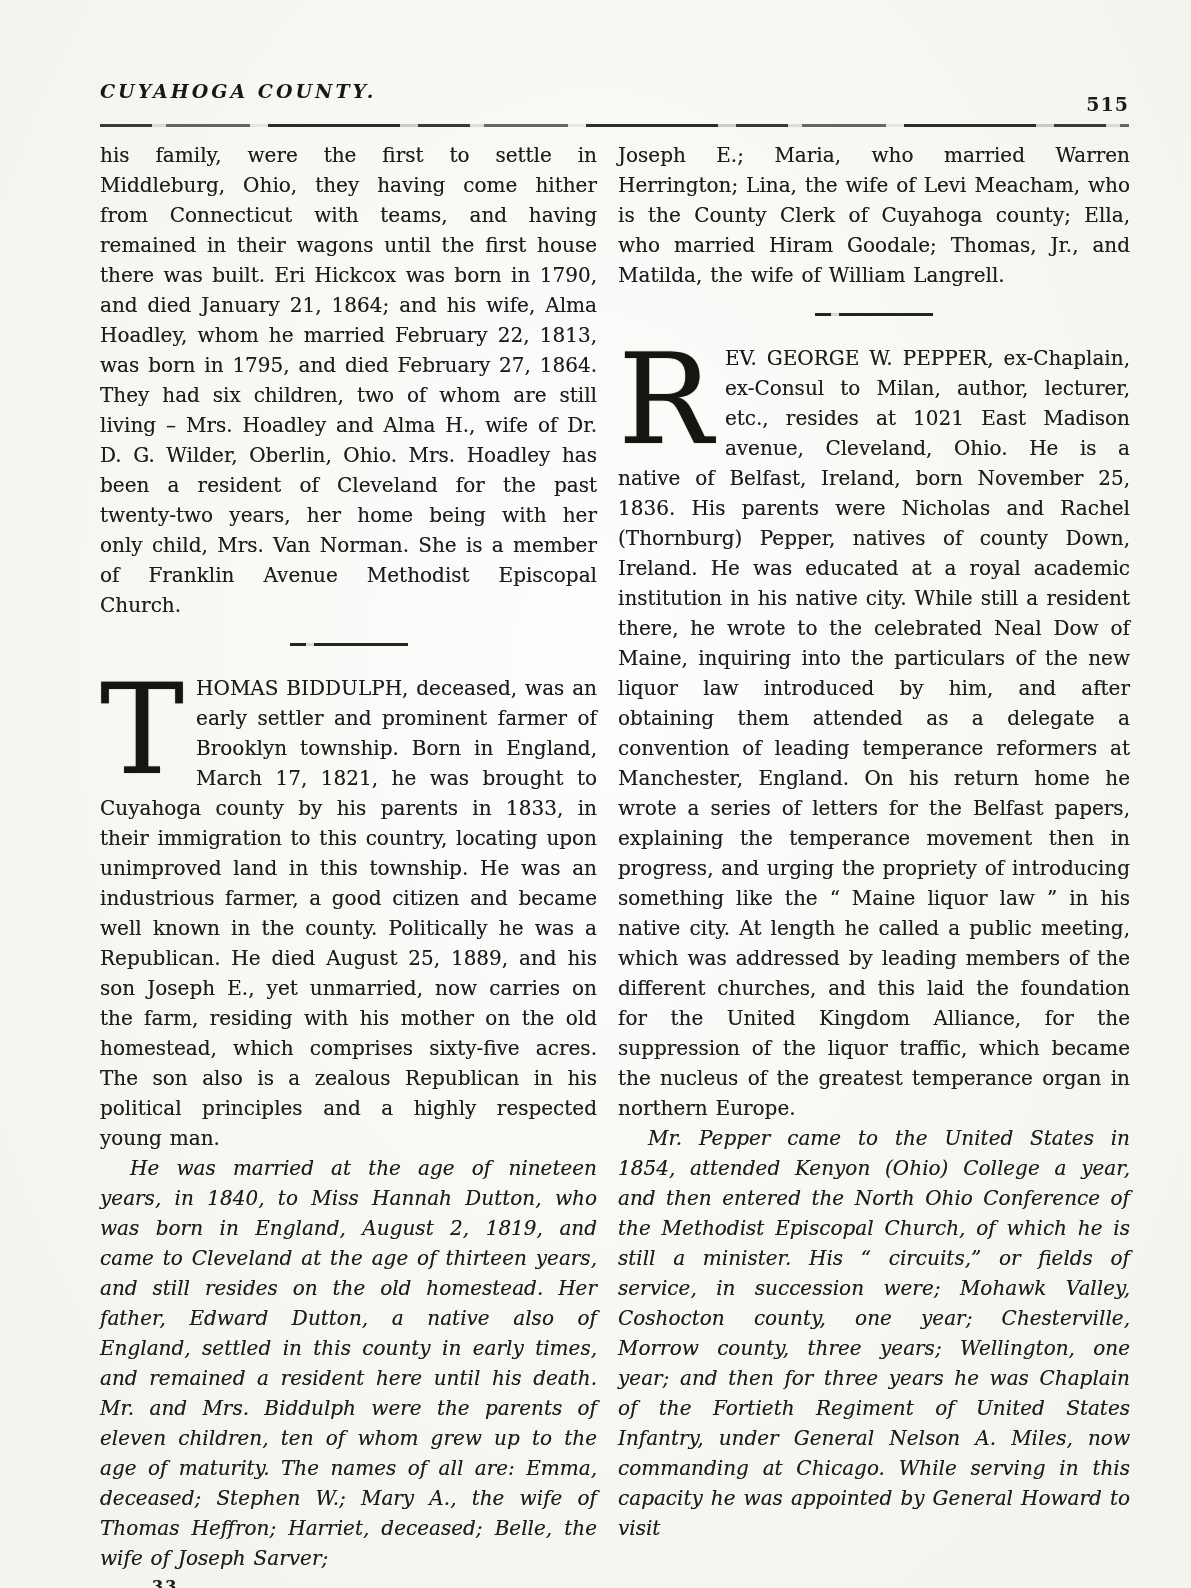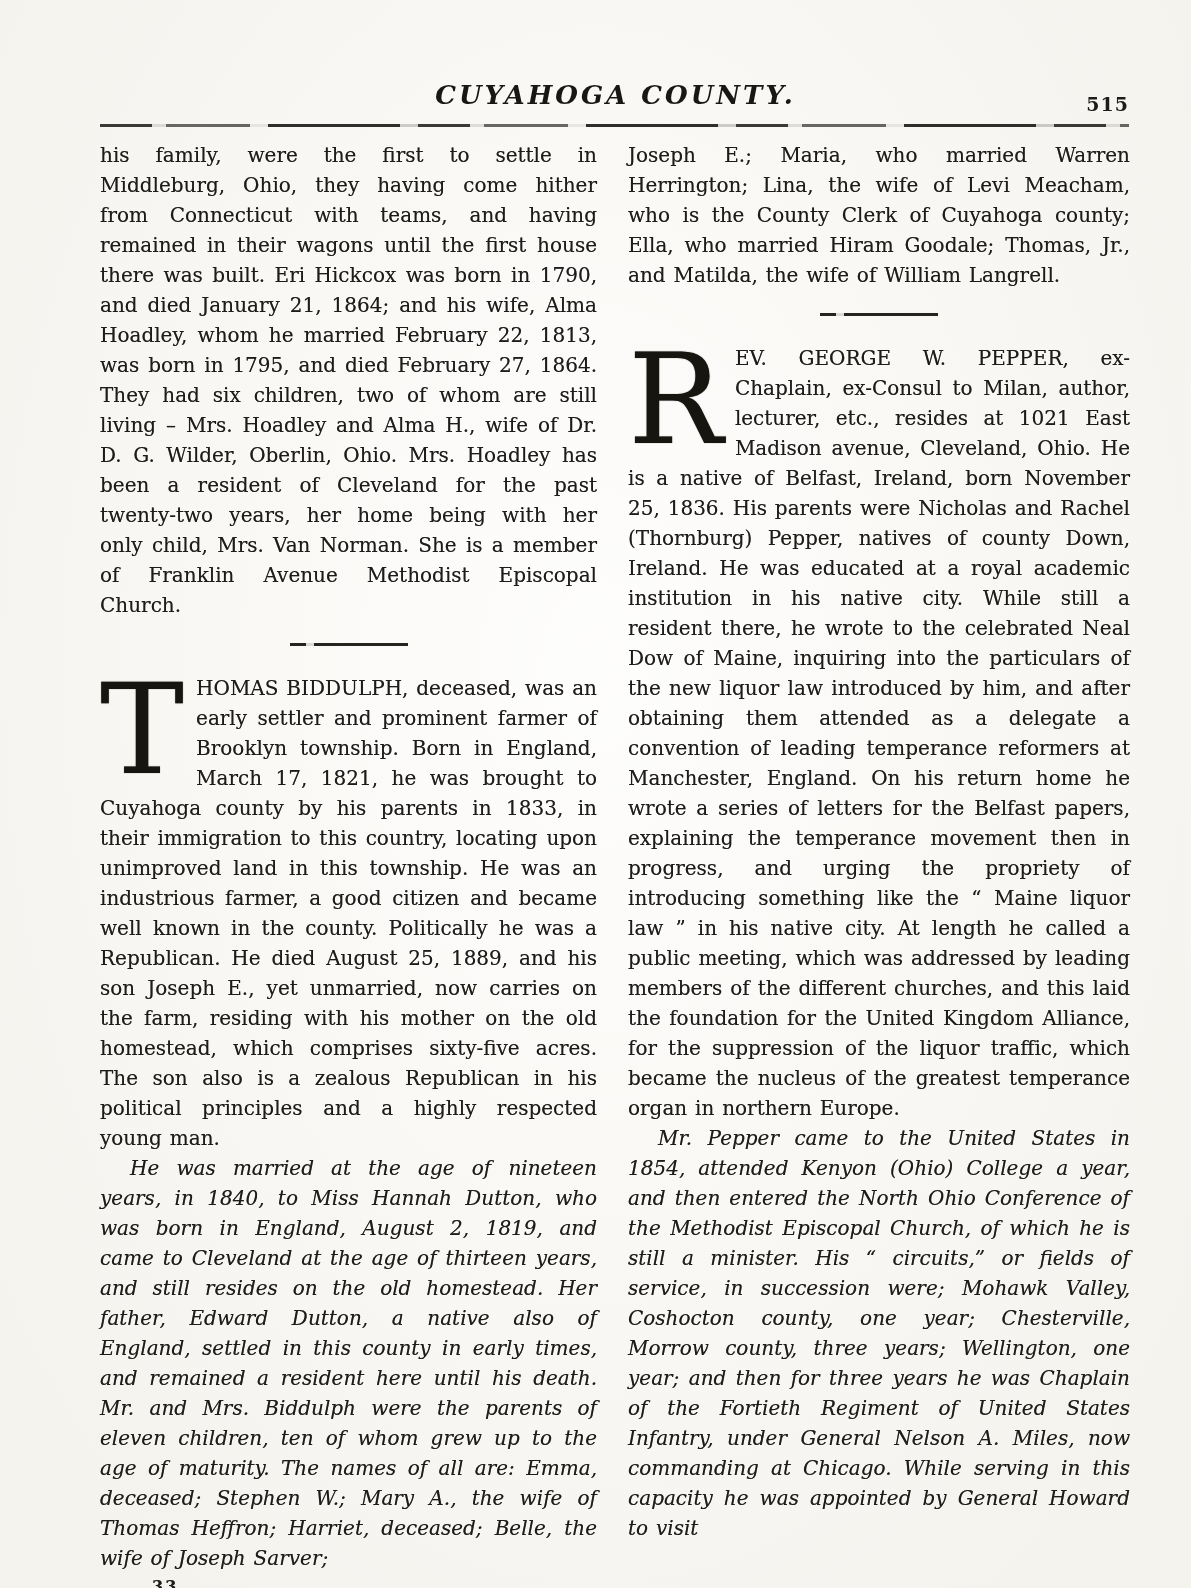--- a/index.html
+++ b/index.html
@@ -21,24 +21,24 @@
   
   .running-head {
     position: absolute;
     top: 80px;
     left: 100px;
     right: 60px;
     height: 30px;
   }
   .running-title {
     display: block;
-    text-align: center;
+    text-align: left;
     font-style: italic;
     font-weight: bold;
-    font-size: 26px;
+    font-size: 19px;
     letter-spacing: 3px;
     color: #181713;
   }
   .page-number {
     position: absolute;
     right: 2px;
     top: 13px;
     font-size: 19px;
     font-weight: bold;
     letter-spacing: 1px;
@@ -64,21 +64,21 @@
     left: 100px;
     right: 61px;
     bottom: 70px;
     display: flex;
     align-items: flex-start;
   }
   .col {
     width: 497px;
     flex: 0 0 auto;
   }
-  .col.right-col { flex: 1 1 auto; width: auto; margin-left: 10px; }
+  .col.right-col { flex: 1 1 auto; width: auto; }
   .col-divider {
     flex: 0 0 auto;
     width: 2px;
     margin: 0 10px 70px 9px;
     background: repeating-linear-gradient(180deg,
       rgba(40,38,34,0.75) 0px,  rgba(40,38,34,0.75) 95px,
       rgba(40,38,34,0.15) 95px, rgba(40,38,34,0.15) 118px,
       rgba(40,38,34,0.65) 118px, rgba(40,38,34,0.65) 240px,
       rgba(40,38,34,0.1) 240px,  rgba(40,38,34,0.1) 262px);
   }

